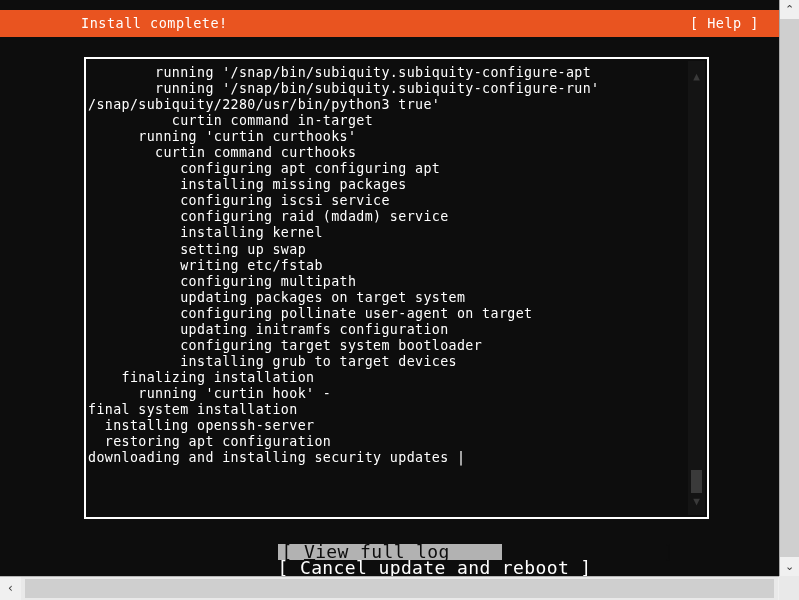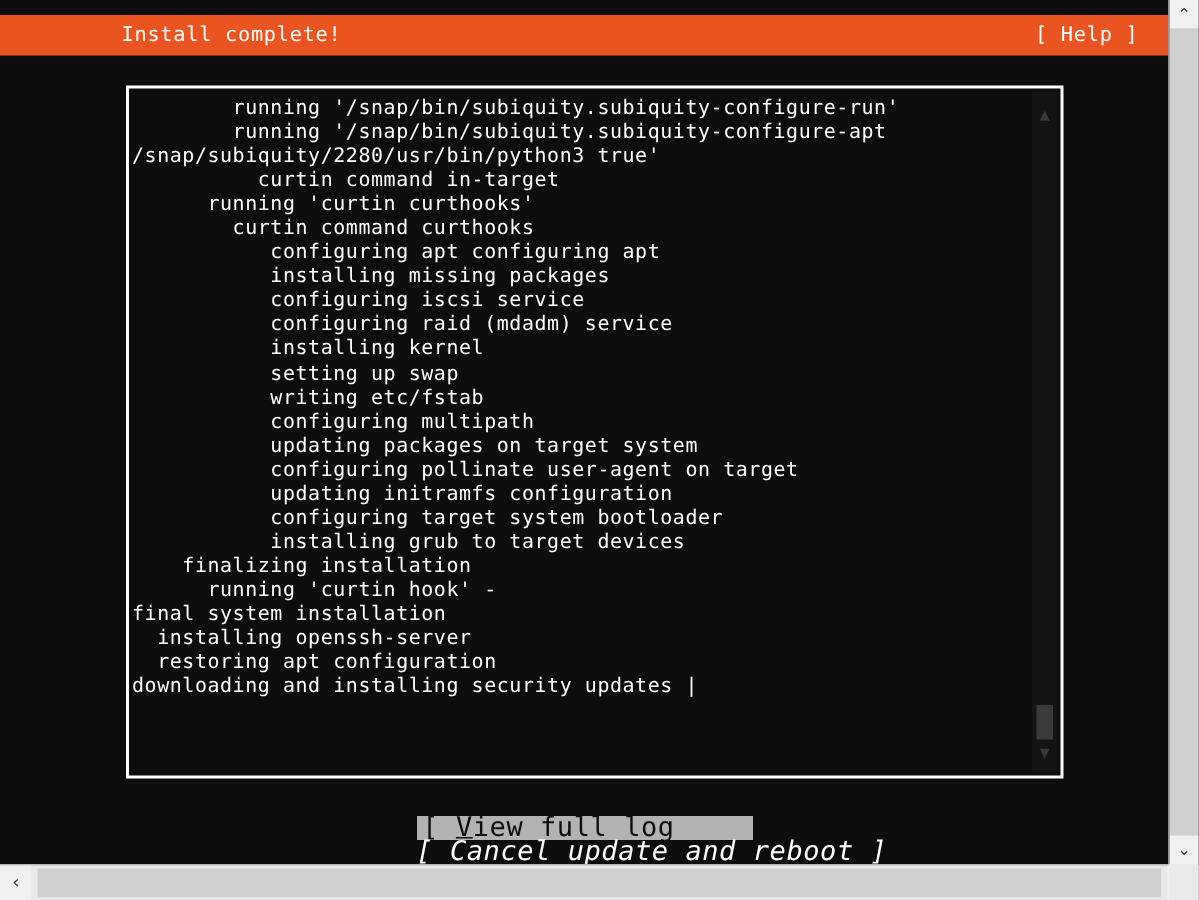--- a/index.html
+++ b/index.html
@@ -153,21 +153,20 @@
   .btn.selected {
     background: #b2b2b2;
     color: #0d0d0d;
   }
   .btn .accel {
     text-decoration: underline;
   }
   .btn.center {
     text-align: center;
     padding-left: 0;
-    font-style: italic;
   }
 
   
   .vscroll {
     position: absolute;
     right: 0;
     top: 0;
     width: 20px;
     height: 576px;
     background: #cfcfcf;
@@ -250,22 +249,22 @@
 
   <div class="tui">
 
     <div class="header-bar">
       <div class="header-title">Install complete!</div>
       <div class="header-help">[ Help ]</div>
     </div>
 
     <div class="log-box">
       <div class="log-inner" id="log-lines">
+          <div class="log-line">        running '/snap/bin/subiquity.subiquity-configure-apt</div>
           <div class="log-line">        running '/snap/bin/subiquity.subiquity-configure-run'</div>
-          <div class="log-line">        running '/snap/bin/subiquity.subiquity-configure-apt</div>
           <div class="log-line">/snap/subiquity/2280/usr/bin/python3 true'</div>
           <div class="log-line">          curtin command in-target</div>
           <div class="log-line">      running 'curtin curthooks'</div>
           <div class="log-line">        curtin command curthooks</div>
           <div class="log-line">           configuring apt configuring apt</div>
           <div class="log-line">           installing missing packages</div>
           <div class="log-line">           configuring iscsi service</div>
           <div class="log-line">           configuring raid (mdadm) service</div>
           <div class="log-line">           installing kernel</div>
           <div class="log-line">           setting up swap</div>

